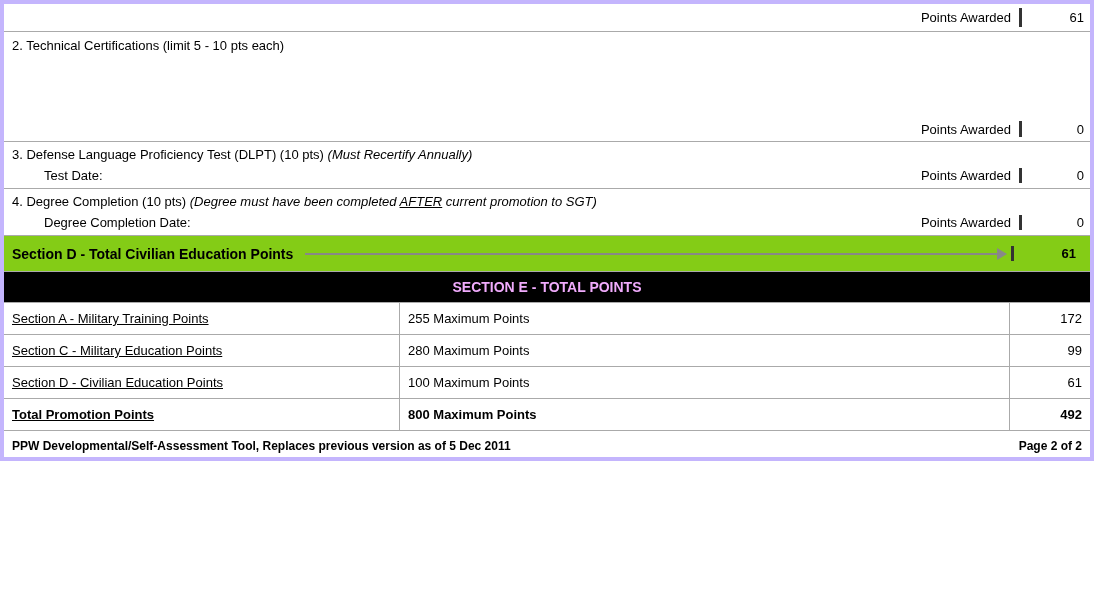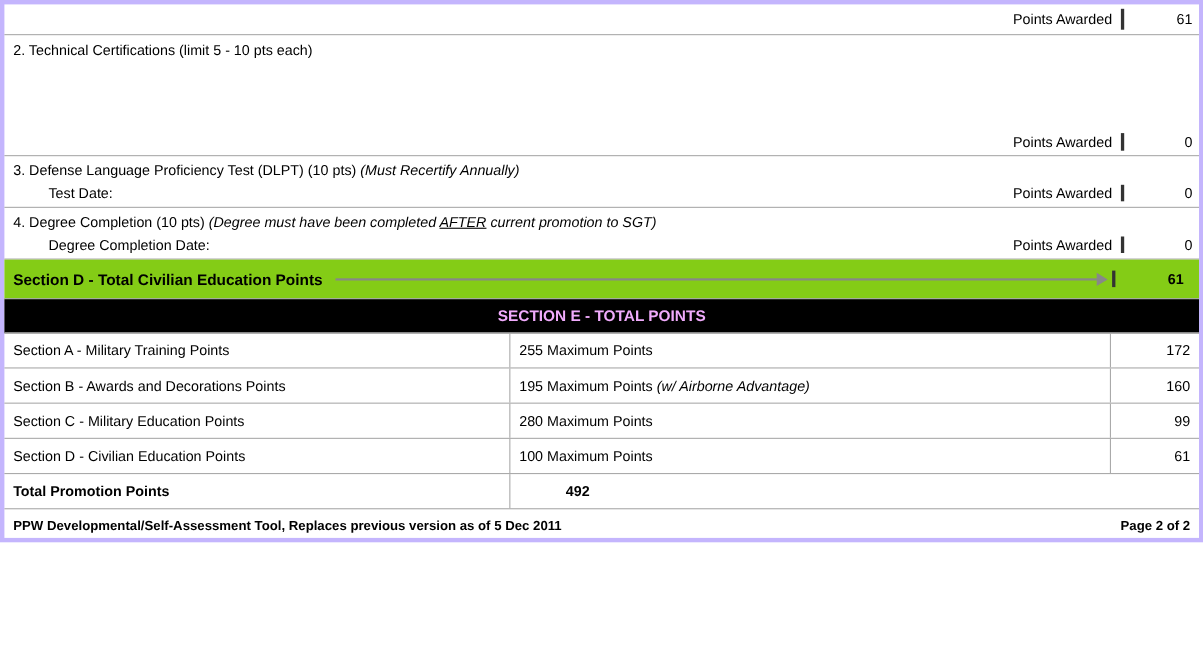--- a/index.html
+++ b/index.html
@@ -167,26 +167,27 @@
     
     .section-e-row {
       display: flex;
       border-bottom: 1px solid #aaa;
       min-height: 32px;
     }
     .section-e-row.total-row {
       font-weight: bold;
     }
     .col-label {
-      width: 460px;
+      width: 396px;
       padding: 6px 8px;
       border-right: 1px solid #aaa;
       font-size: 13px;
       display: flex;
       align-items: center;
+      text-decoration: underline;
     }
     .col-max {
       flex: 1;
       padding: 6px 8px;
       border-right: 1px solid #aaa;
       font-size: 13px;
       display: flex;
       align-items: center;
     }
     .col-points {
@@ -287,32 +288,20 @@
       <span>Section A - Military Training Points</span>
     </div>
     <div class="col-max">
       <span>255   Maximum Points</span>
     </div>
     <div class="col-points">
       <span>172</span>
     </div>
   </div>
 
-  <div class="section-e-row">
-    <div class="col-label">
-      <span>Section B - Awards and Decorations Points</span>
-    </div>
-    <div class="col-max">
-      <span>195   Maximum Points</span>
-      <span class="italic">&nbsp;<span>(w/ Airborne Advantage)</span></span>
-    </div>
-    <div class="col-points">
-      <span>160</span>
-    </div>
-  </div>
 
   <div class="section-e-row">
     <div class="col-label">
       <span>Section C - Military Education Points</span>
     </div>
     <div class="col-max">
       <span>280   Maximum Points</span>
     </div>
     <div class="col-points">
       <span>99</span>
@@ -328,20 +317,23 @@
     </div>
     <div class="col-points">
       <span>61</span>
     </div>
   </div>
 
   <div class="section-e-row total-row">
     <div class="col-label">
       <span>Total Promotion Points</span>
     </div>
+    <div class="col-max">
+      <span>800   Maximum Points</span>
+    </div>
     <div class="col-points">
       <span>492</span>
     </div>
   </div>
 
   <div class="footer">
     <span>PPW Developmental/Self-Assessment Tool, Replaces previous version as of 5 Dec 2011</span>
     <span>Page 2 of 2</span>
   </div>
 

